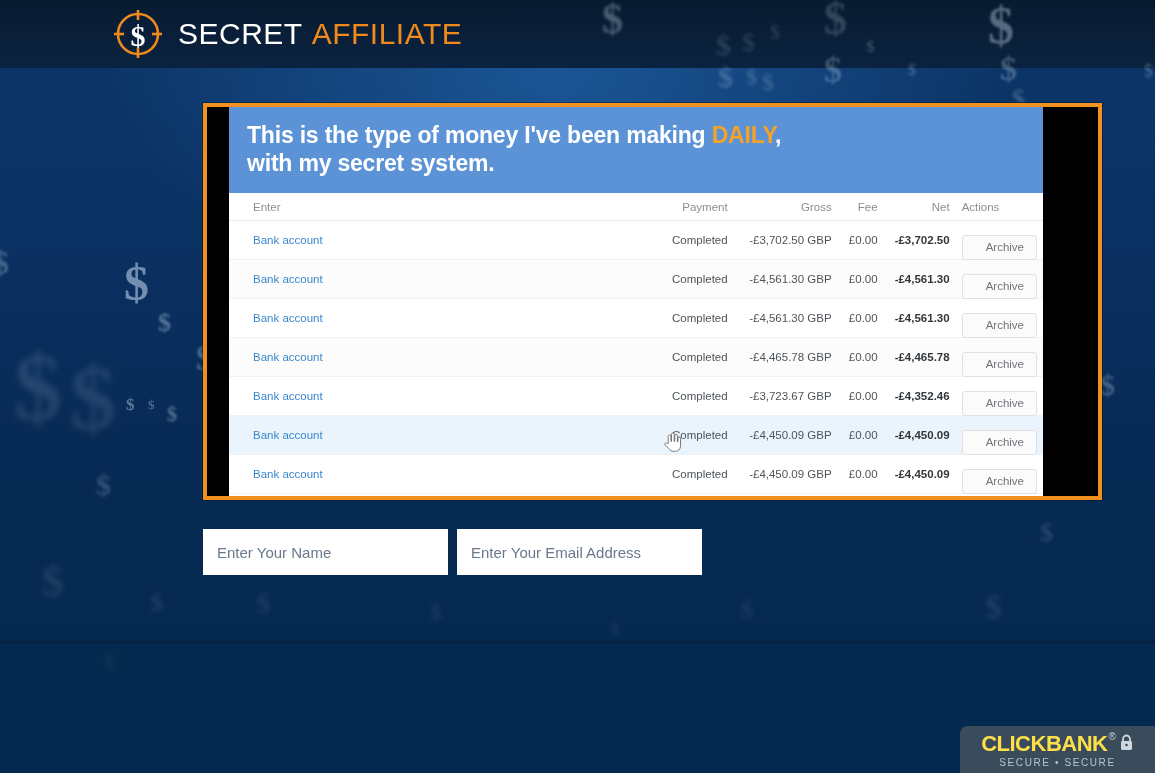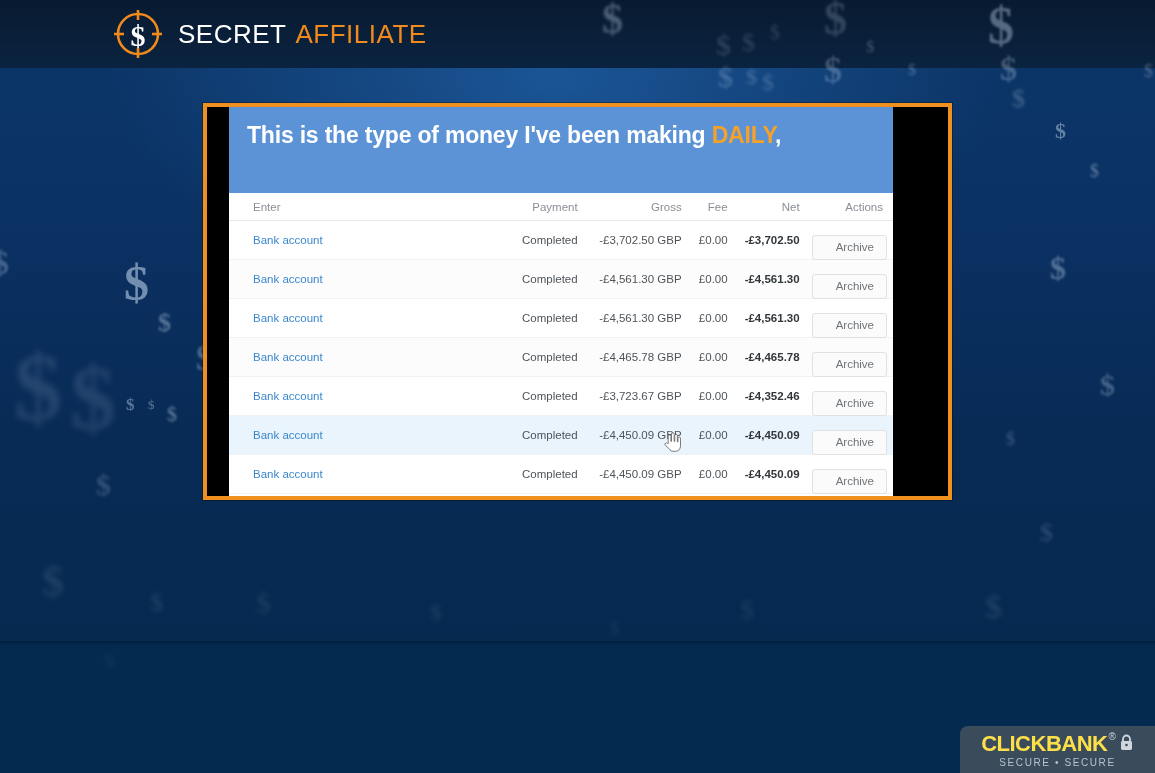--- a/index.html
+++ b/index.html
@@ -54,29 +54,29 @@
     position:absolute; top:0; left:0; width:1155px; height:68px;
     display:flex; align-items:center;
   }
   .logo-wrap { display:flex; align-items:center; margin-left:112px; }
   .logo-mark {
     width:52px; height:52px; position:relative; flex:none;
   }
   .logo-mark svg { display:block; }
   .logo-text {
     margin-left:14px;
-    font-size:26px; letter-spacing:.5px; font-weight:400;
+    font-size:30px; letter-spacing:.5px; font-weight:400;
     font-family:"Liberation Sans", sans-serif;
   }
   .logo-secret { color:#ffffff; }
   .logo-affiliate { color:#f08a1c; margin-left:9px; }
 
   
   .video-frame {
-    position:absolute; left:203px; top:103px; width:749px; height:397px;
+    position:absolute; left:203px; top:103px; width:899px; height:397px;
     border:4px solid #f0901e;
     background:#000;
     box-shadow:0 0 0 1px rgba(0,0,0,.3);
   }
   .video-inner {
     position:absolute; left:22px; top:0px; width:auto; right:55px; bottom:0;
     background:#fff;
     overflow:hidden;
   }
   .banner {
@@ -94,21 +94,21 @@
   
   .tbl { width:100%; border-collapse:collapse; background:#fff; }
   .tbl thead th {
     font-size:11.5px; font-weight:400; color:#8a8f95;
     padding:8px 6px 7px 6px;
     border-bottom:1px solid #e6e8ea;
     text-align:right;
     white-space:nowrap;
   }
   .tbl thead th.name { text-align:left; padding-left:24px; }
-  .tbl thead th.actions { text-align:right; padding-right:10px; }
+  .tbl thead th.actions { text-align:left; padding-right:10px; }
   .tbl tbody td {
     font-size:11.5px; color:#4e5459;
     padding:0 6px; height:39px;
     border-bottom:1px solid #f0f1f2;
     text-align:right; white-space:nowrap;
     vertical-align:middle;
   }
   .tbl tbody td.name {
     text-align:left; padding-left:24px; color:#3a87cd;
   }
@@ -259,20 +259,21 @@
       <span class="logo-secret">SECRET</span><span class="logo-affiliate">AFFILIATE</span>
     </span>
   </div>
 </div>
 
 <div class="video-frame">
   <div class="video-inner">
 
     <div class="banner">
       <span>This is the type of money I've been making </span><span class="hl">DAILY</span><span>,</span><br>
+      <span>with my secret system.</span>
     </div>
 
     <table class="tbl">
       <colgroup>
         <col>
         <col class="col-pay">
           <col class="col-gross">
           <col class="col-fee">
         <col class="col-net">
           <col class="col-act">
@@ -363,20 +364,22 @@
   </div>
 </div>
 
 <span class="cursor">
   <svg width="18" height="20" viewBox="0 0 18 20" aria-hidden="true">
     <path d="M5.2 11.4V4.3a1.35 1.35 0 0 1 2.7 0v5.1h.6V2.2a1.35 1.35 0 0 1 2.7 0v7.2h.6V3.6a1.3 1.3 0 0 1 2.6 0v6.3h.6V6.3a1.25 1.25 0 0 1 2.5 0v7.6c0 3.2-2 5.4-5.2 5.4h-2c-2 0-3.1-.9-4-2.4L2.1 13c-.5-.9 0-1.8.9-2 .7-.2 1.4.2 1.8.9z" fill="#ffffff" stroke="#6c6c6c" stroke-width=".9" stroke-linejoin="round"></path>
   </svg>
 </span>
 
 <div class="form-row">
+  <input class="field" type="text" placeholder="Enter Your Name" style="">
+  <input class="field" type="text" placeholder="Enter Your Email Address" style="">
 </div>
 
 <div class="cb-badge">
   <div class="cb-main">
     <span class="cb-click">CLICKBANK</span>
     <span class="cb-reg">®</span>
     <span class="cb-lock">
       <svg width="15" height="17" viewBox="0 0 15 17" aria-hidden="true">
         <path d="M4 7V5a3.5 3.5 0 0 1 7 0v2" fill="none" stroke="#cfd6dd" stroke-width="1.8"></path>
         <rect x="2" y="7" width="11" height="9" rx="1.4" fill="#cfd6dd"></rect>

